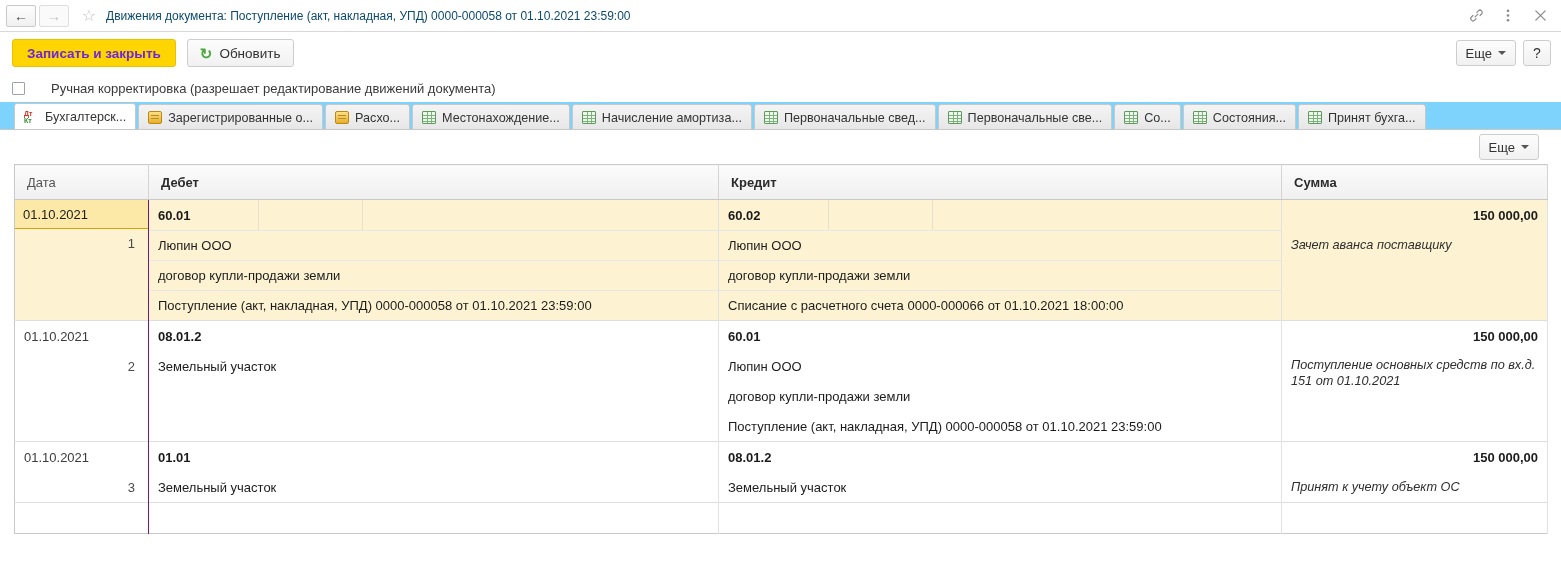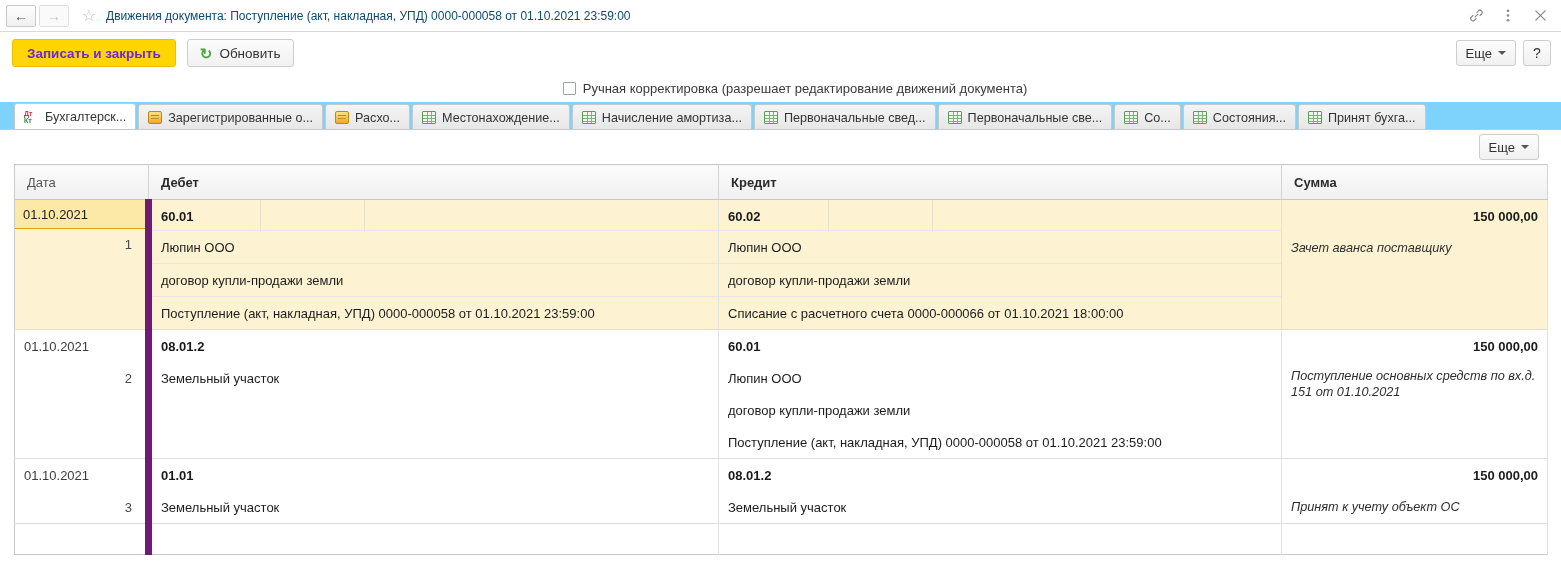--- a/index.html
+++ b/index.html
@@ -101,23 +101,22 @@
     border-radius: 3px;
     height: 26px; width: 28px;
     display: flex; align-items: center; justify-content: center;
     font-size: 14px; color: #333;
   }
 
   
   .checkrow {
     height: 28px;
     display: flex; align-items: center;
-    padding-left: 29px;
-    gap: 7px;
-    justify-content: center;
+    padding-left: 12px;
+    gap: 26px;
   }
   .cbox {
     width: 13px; height: 13px;
     border: 1px solid #9aa4ad;
     background: #fff;
     border-radius: 1px;
   }
   .checklabel { font-size: 13px; color: #3a3a3a; }
 
   
@@ -223,27 +222,27 @@
   }
   table.grid th.hdr-date { font-weight: normal; color: #555; }
   table.grid td {
     border-right: 1px solid #e2e2e2;
     padding: 0;
     vertical-align: top;
     font-size: 13px;
   }
   .rowgrp.hl td { background: #fdf3d2; }
   .rowgrp.plain td { background: #ffffff; }
-  .rowgrp td.c-date { border-right: 7px solid #701a75; margin-left: 28px; }
+  .rowgrp td.c-date { border-right: 1px solid #701a75; margin-left: 28px; }
   .rowgrp + .rowgrp td { border-top: 1px solid #dedede; }
 
   .cellline {
     height: 30px;
     display: flex; align-items: center;
-    padding: 16px 9px;
+    padding: 8px 9px;
     white-space: nowrap;
     overflow: hidden;
   }
   .cellline.sep { border-top: 1px solid #e6e6e6; }
   .acct { font-weight: bold; color: #1a1a1a; }
   .date-txt { color: #3c3c3c; }
   .numcell { justify-content: flex-end; font-weight: bold; }
   .num-idx { justify-content: flex-end; color: #4a4a4a; padding-right: 13px; }
   .note {
     font-style: italic;

